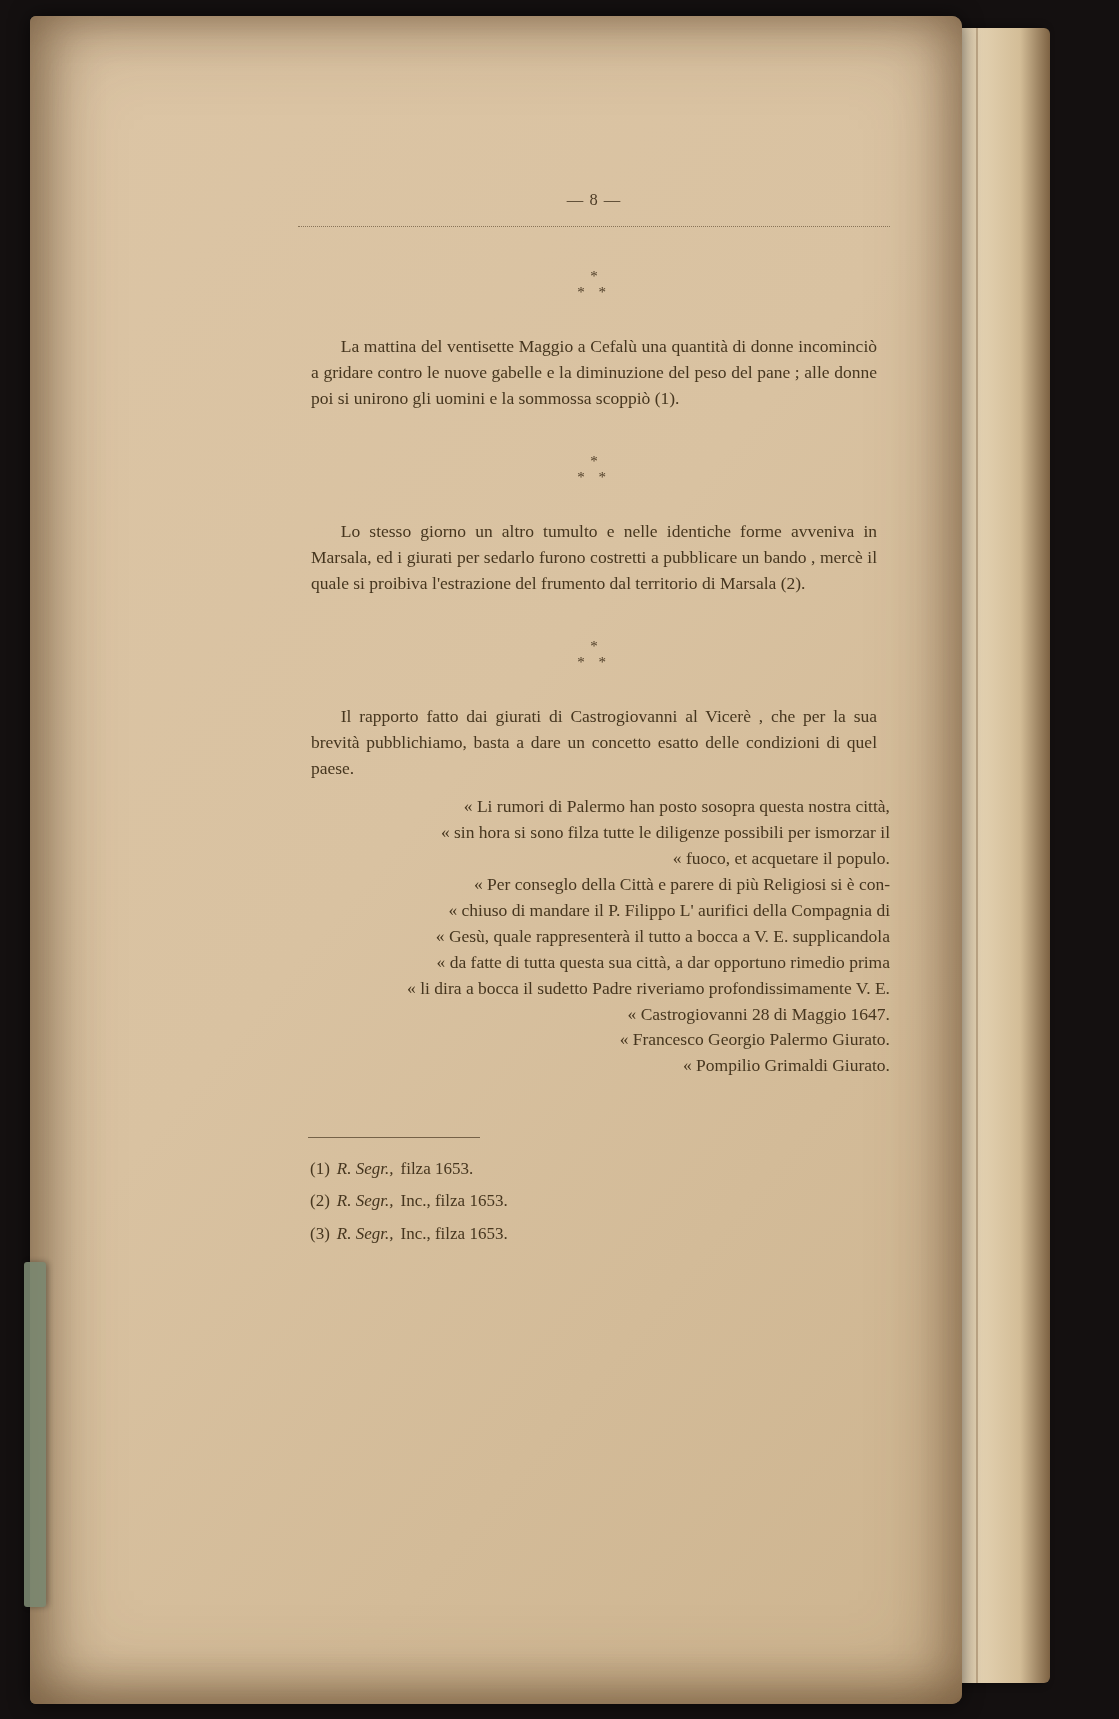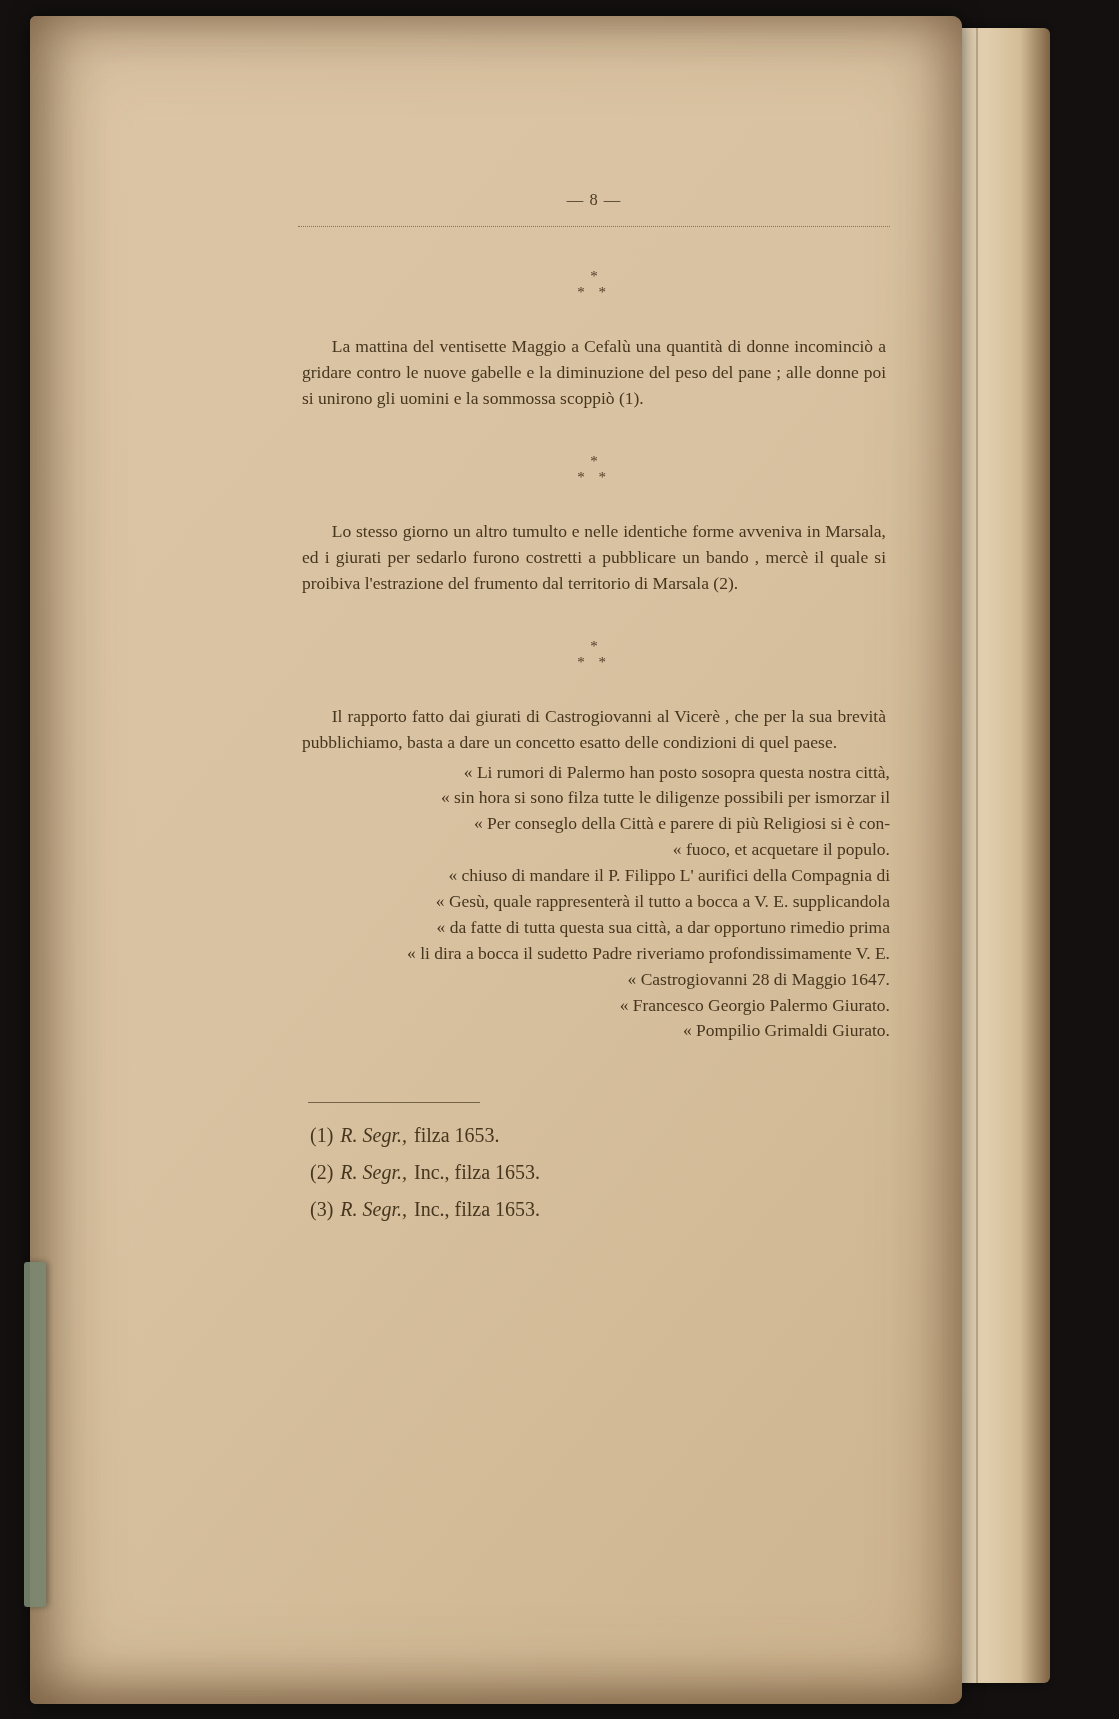--- a/index.html
+++ b/index.html
@@ -95,37 +95,37 @@
     gap: 1px;
     font-size: 15px;
     line-height: 1;
     color: #4d3c26;
     margin: 42px 0 34px 0;
   }
   .asterism .row2 {
     letter-spacing: 5px;
   }
   .para {
-    margin: 4px;
+    margin: 13px;
     text-align: justify;
     text-indent: 1.7em;
   }
   .quote-block {
     margin-top: 2px;
   }
   .qline {
     margin: 0;
     text-align: right;
   }
   .qline.indent {
     padding-left: 15px;
   }
   .footnotes {
     margin-top: 58px;
-    font-size: 20px;
+    font-size: 17px;
   }
   .fn-rule {
     width: 172px;
     border-top: 1px solid #5d4a32;
     margin: 0 0 18px 10px;
     opacity: 0.8;
   }
   .fn {
     padding-left: 12px;
     margin-bottom: 7px;
@@ -171,22 +171,22 @@
       <div class="asterism">
         <span>*</span>
         <span class="row2">* *</span>
       </div>
 
       <p class="para">Il rapporto fatto dai giurati di Castrogiovanni al Vicerè , che per la sua brevità pubblichiamo, basta a dare un concetto esatto delle condizioni di quel paese.</p>
 
       <div class="quote-block">
         <p class="qline indent">« Li rumori di Palermo han posto sosopra questa nostra città,</p>
         <p class="qline">« sin hora si sono filza tutte le diligenze possibili per ismorzar il</p>
+        <p class="qline">« fuoco, et acquetare il populo.</p>
         <p class="qline indent">« Per conseglo della Città e parere di più Religiosi si è con-</p>
-        <p class="qline">« fuoco, et acquetare il populo.</p>
         <p class="qline">« chiuso di mandare il P. Filippo L' aurifici della Compagnia di</p>
         <p class="qline">« Gesù, quale rappresenterà il tutto a bocca a V. E. supplicandola</p>
         <p class="qline">« da fatte di tutta questa sua città, a dar opportuno rimedio prima</p>
         <p class="qline">« li dira a bocca il sudetto Padre riveriamo profondissimamente V. E.</p>
         <p class="qline indent">« Castrogiovanni 28 di Maggio 1647.</p>
         <p class="qline indent">« Francesco Georgio Palermo Giurato.</p>
         <p class="qline indent">« Pompilio Grimaldi Giurato.</p>
       </div>
 
       <div class="footnotes">

